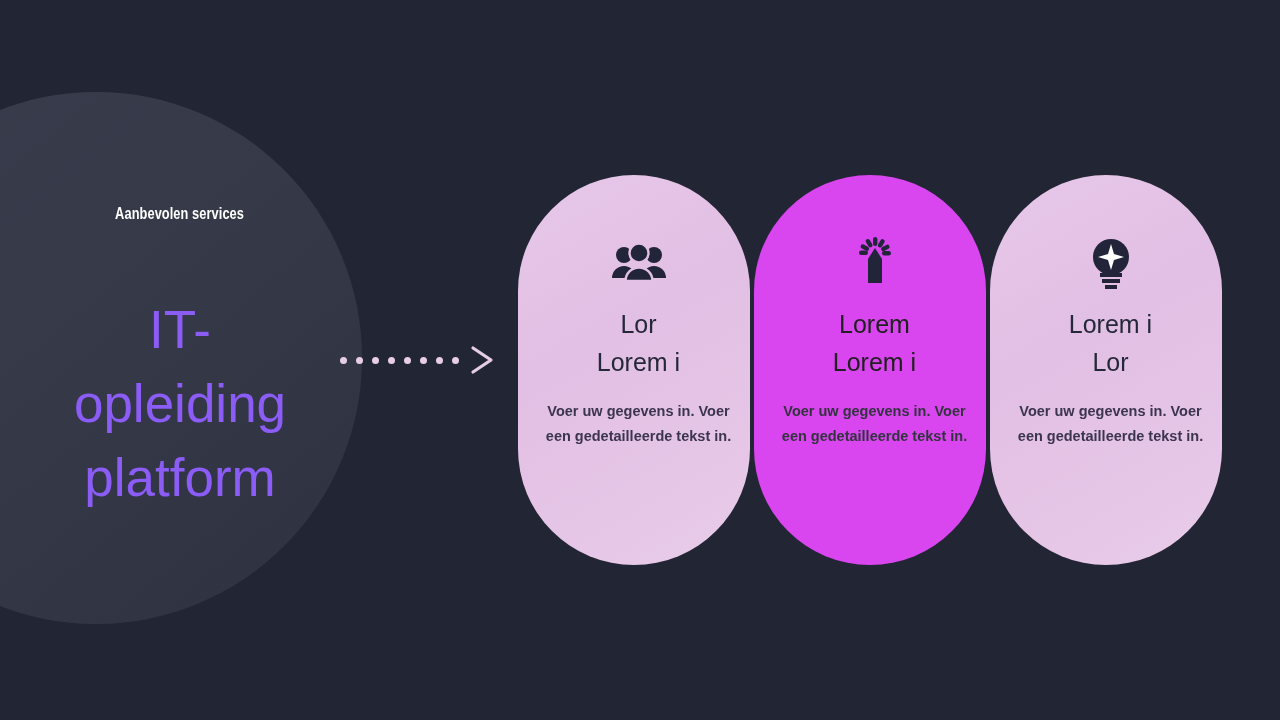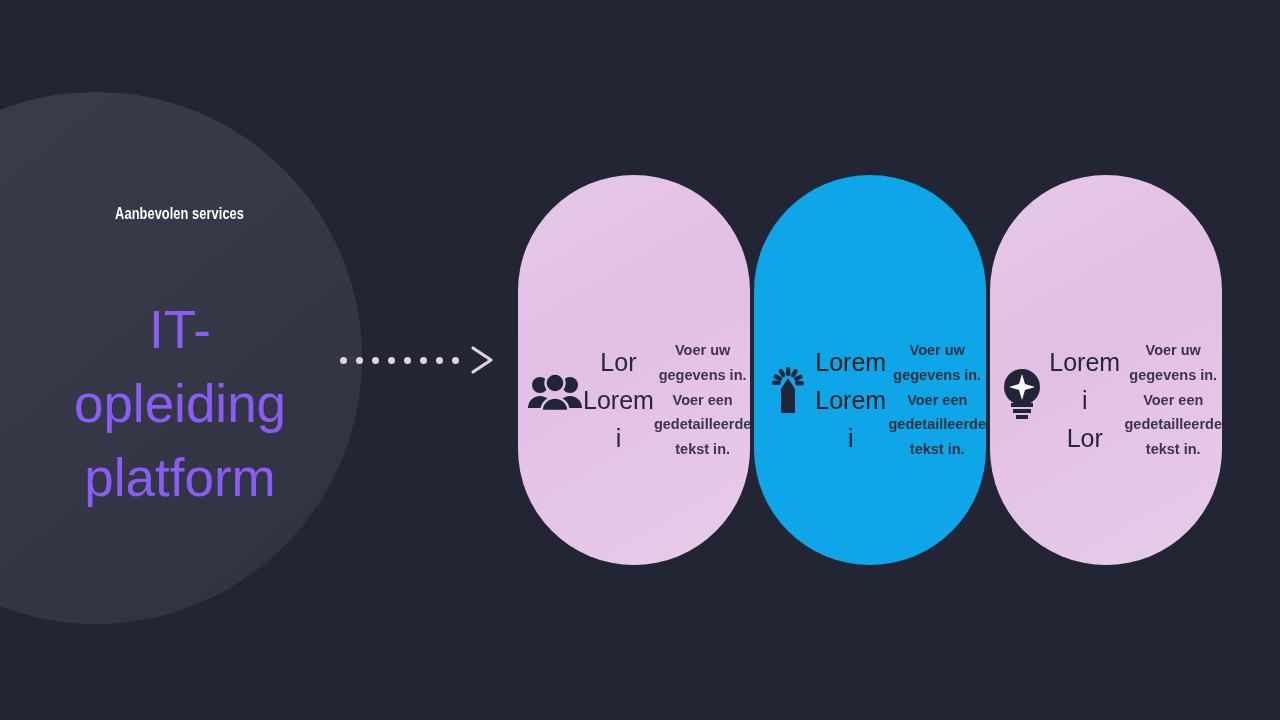--- a/index.html
+++ b/index.html
@@ -95,31 +95,31 @@
     display:flex;
     gap:4px;
     z-index:2;
   }
 
   .card {
     width:232px;
     height:390px;
     border-radius:116px;
     display:flex;
-    flex-direction:row;
+    flex-direction:column;
     align-items:center;
     padding-top:60px;
     flex:none;
     padding-left:9px;
   }
   .card.pink {
     background:linear-gradient(150deg,#e7c8e9 0%,#e2bfe4 40%,#e8cbe9 100%);
   }
   .card.white {
-    background:#0ea5e9;
+    background:#d946ef;
   }
 
   .card-icon {
     height:56px;
     display:flex;
     align-items:center;
     justify-content:center;
     margin-bottom:14px;
   }
 
@@ -127,20 +127,21 @@
     color:#25283a;
     font-size:25px;
     font-weight:400;
     line-height:1.52;
     text-align:center;
     width:180px;
   }
   .card.white .card-title { color:#202020; }
 
   .card-body {
+    margin-top:18px;
     color:#3c3550;
     font-size:14.5px;
     font-weight:600;
     line-height:1.72;
     text-align:center;
     width:190px;
   }
   .card.white .card-body { color:#33333f; }
 </style>
 </head>

